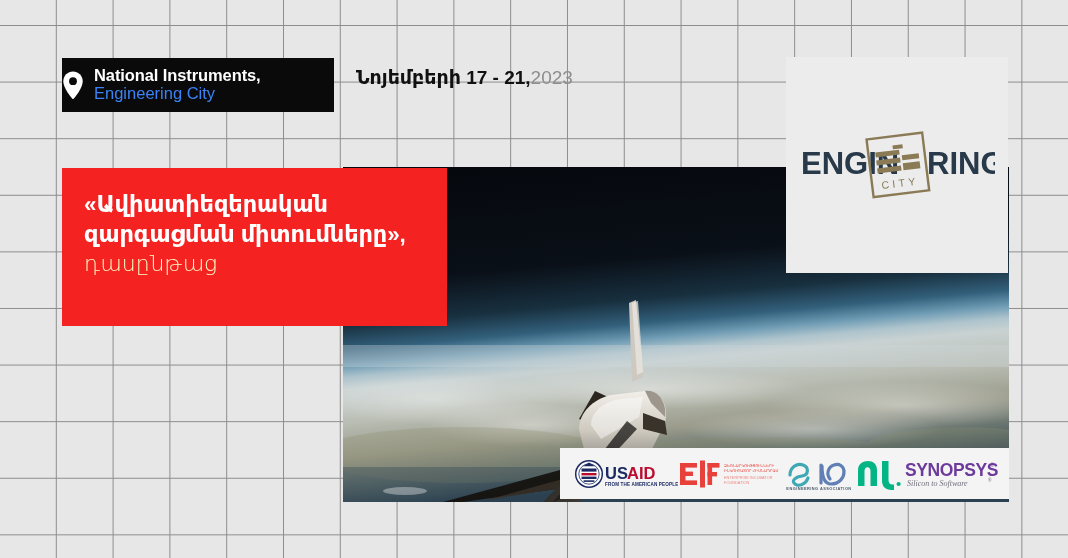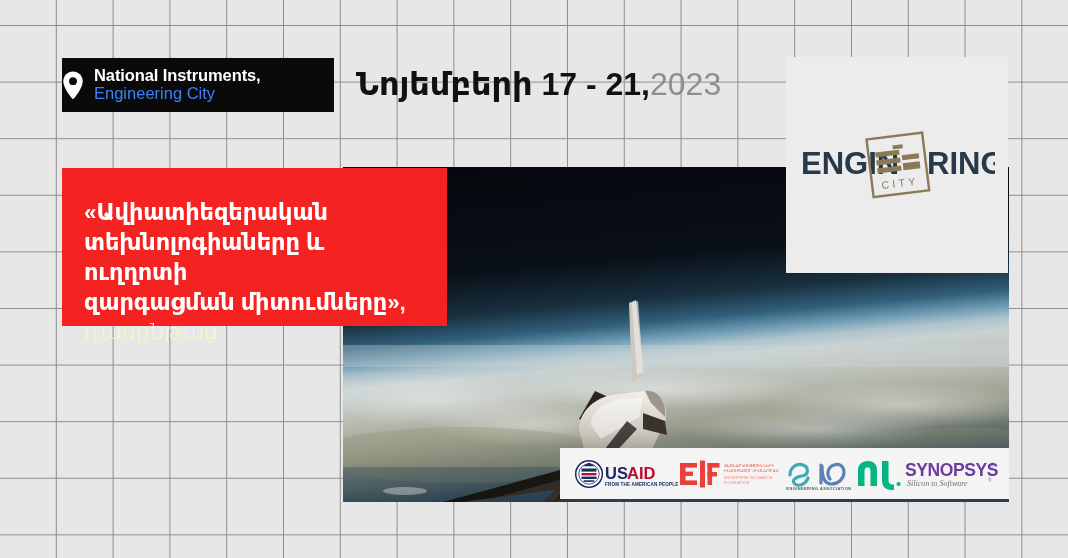--- a/index.html
+++ b/index.html
@@ -62,21 +62,21 @@
     color: #3b82f6;
     white-space: nowrap;
   }
 
   
   .date-line {
     position: absolute;
     left: 356px;
     top: 68px;
     white-space: nowrap;
-    font-size: 32px;
+    font-size: 19px;
     line-height: 1;
   }
   .date-main {
     font-weight: bold;
     color: #111111;
   }
   .date-year {
     font-weight: 400;
     color: #8e8e8e;
   }
@@ -95,21 +95,21 @@
 
   
   .red-banner {
     position: absolute;
     left: 62px;
     top: 168px;
     width: 385px;
     height: 158px;
     background: #f52222;
     box-sizing: border-box;
-    padding: 30px 22px 0 22px;
+    padding: 22px 22px 0 22px;
   }
   .rb-title {
     color: #ffffff;
     font-size: 22.5px;
     font-weight: bold;
     line-height: 1.33;
     letter-spacing: -0.1px;
   }
   .rb-sub {
     margin-top: 1px;
@@ -261,21 +261,20 @@
         <path d="M300 246 L322 254 L324 268 L300 262 Z" fill="#3a332b"></path>
 
         <path d="M284 254 L232 320 L240 320 L294 262 Z" fill="#0d0c0a" opacity="0.7"></path>
       </g>
     </svg>
   </div>
 
   <div class="red-banner">
     <div class="rb-title">
       <div>«Ավիատիեզերական</div>
-      <div>տեխնոլոգիաները և ուղղոտի</div>
       <div>զարգացման միտումները»,</div>
     </div>
     <div class="rb-sub">դասընթաց</div>
   </div>
 
   <div class="logo-card">
     <svg width="196" height="78" viewBox="0 0 196 78">
       <text x="2" y="48" font-family="'Liberation Sans', sans-serif" font-size="31" font-weight="bold" fill="#28394a">ENGIN</text>
 
       <g transform="rotate(-7 98 40)">

